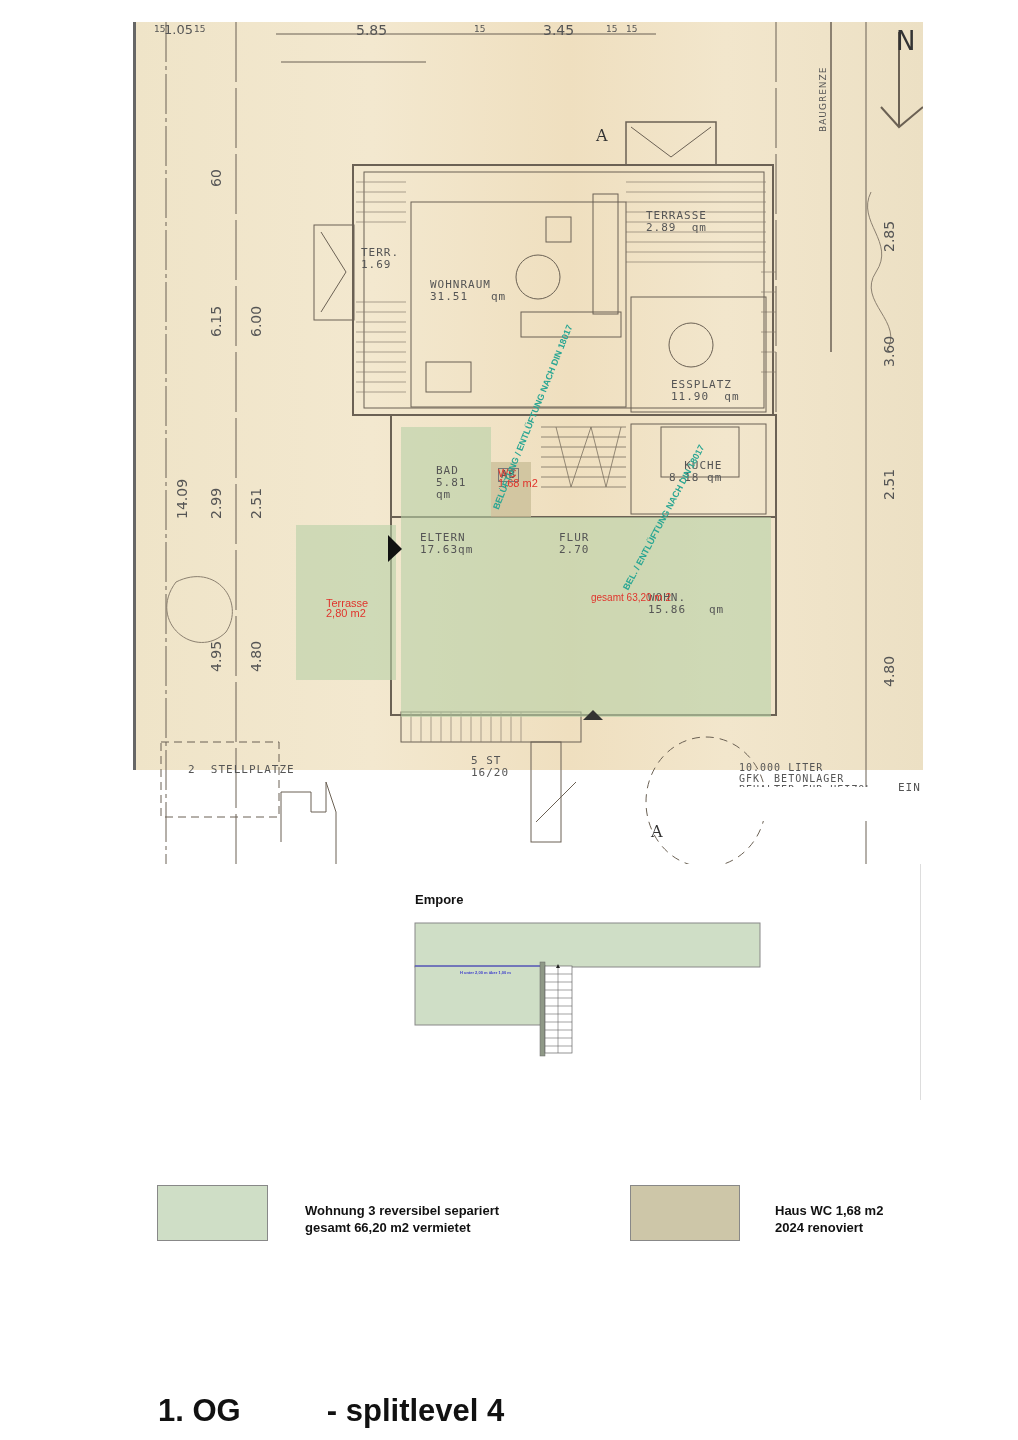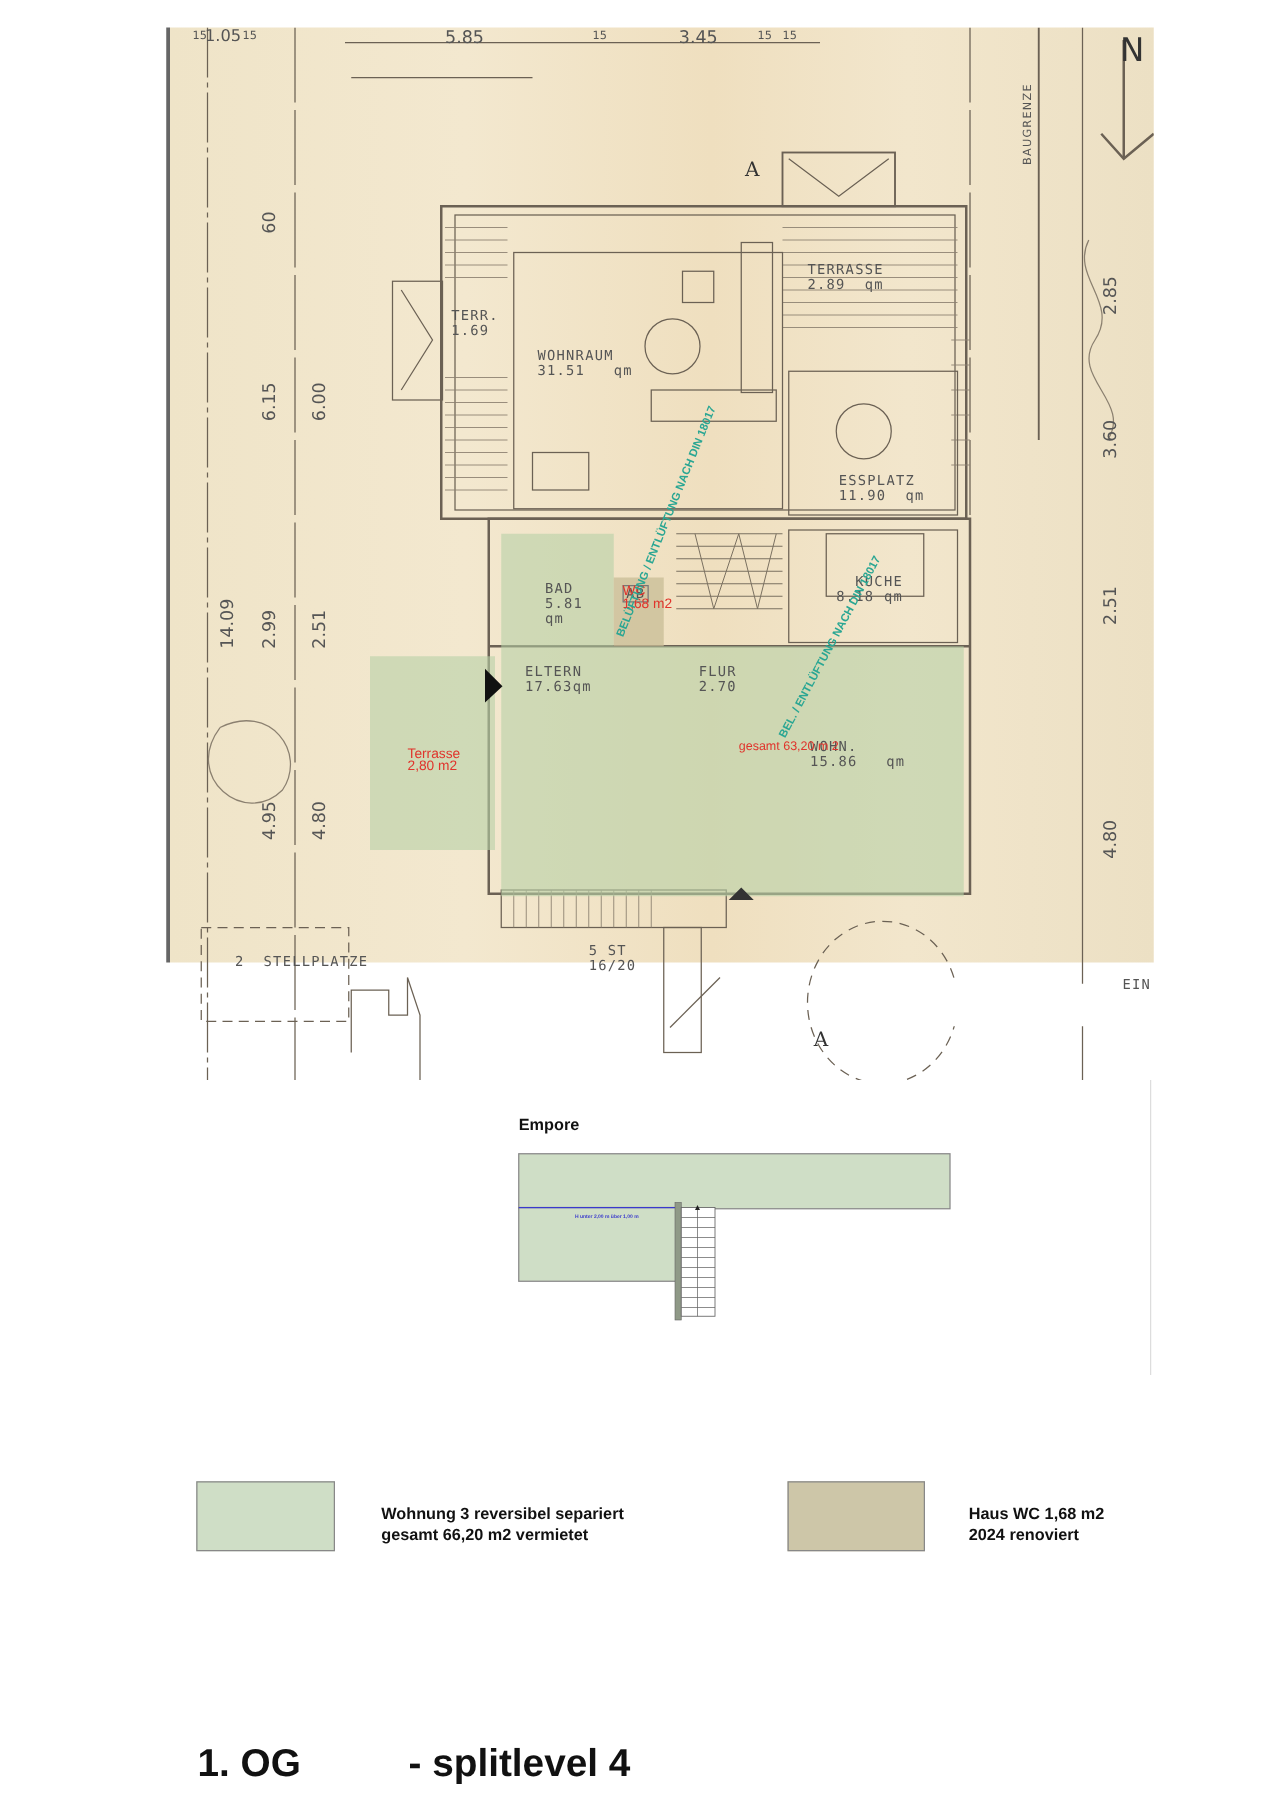--- a/index.html
+++ b/index.html
@@ -184,20 +184,21 @@
   <div class="plantext" style="left:535px;top:357px;"><span>ESSPLATZ</span><br><span>11.90  qm</span></div>
   <div class="plantext" style="left:300px;top:443px;"><span>BAD</span><br><span>5.81</span><br><span>qm</span></div>
   <div class="plantext" style="left:362px;top:402px;border:1px solid #777;padding:0 2px;margin-top:44px;">AB</div>
   <div class="plantext" style="left:533px;top:438px;text-align:right;"><span>KUCHE</span><br><span>8.18 qm</span></div>
   <div class="plantext" style="left:284px;top:510px;"><span>ELTERN</span><br><span>17.63qm</span></div>
   <div class="plantext" style="left:423px;top:510px;"><span>FLUR</span><br><span>2.70</span></div>
   <div class="plantext" style="left:512px;top:570px;"><span>WOHN.</span><br><span>15.86   qm</span></div>
 
   <div class="plantext" style="left:52px;top:742px;">2  STELLPLATZE</div>
   <div class="plantext" style="left:335px;top:733px;"><span>5 ST</span><br><span>16/20</span></div>
+  <div class="plantext" style="left:603px;top:740px;font-size:10px;line-height:11px;"><span>10.000 LITER</span><br><span>GFK  BETONLAGER</span><br><span>BEHALTER FUR HEIZOL</span><br><span>AUSSEN   2.75</span></div>
   <div class="plantext" style="left:762px;top:760px;">EIN</div>
 
   <div class="red" style="left:362px;top:446px;">WC
 1,68 m2</div>
   <div class="red" style="left:190px;top:576px;">Terrasse
 2,80 m2</div>
   <div class="red" style="left:443px;top:571px;font-size:10px;margin-left:12px;">gesamt 63,20 m 2</div>
 
   <div class="teal" style="left:355px;top:485px;transform:rotate(-68deg);">BELÜFTUNG / ENTLÜFTUNG NACH DIN 18017</div>
   <div class="teal" style="left:485px;top:565px;transform:rotate(-62deg);">BEL. / ENTLÜFTUNG NACH DIN 18017</div>

